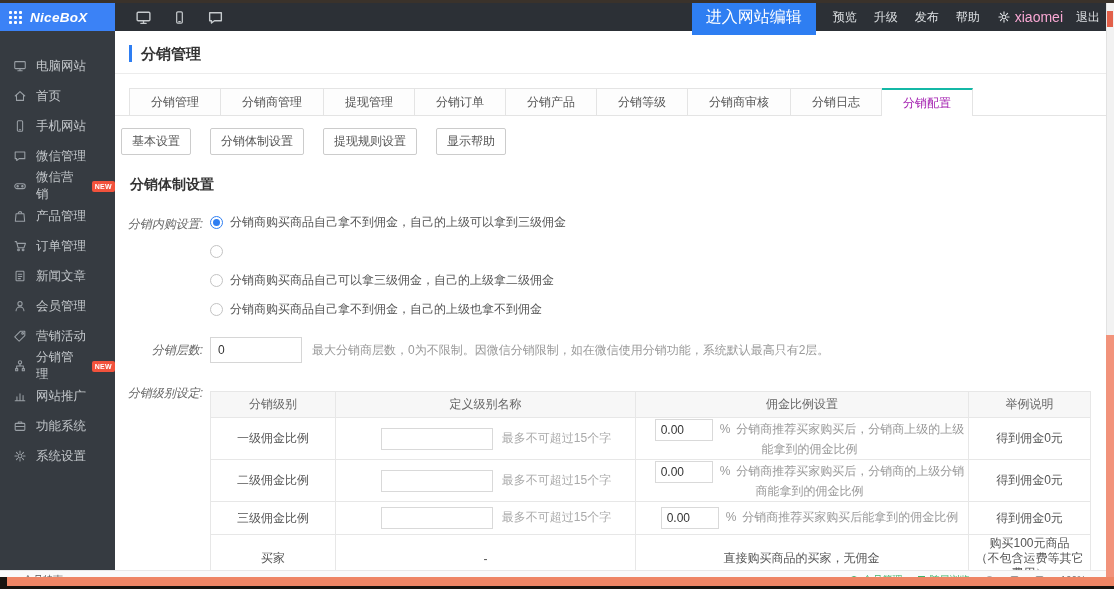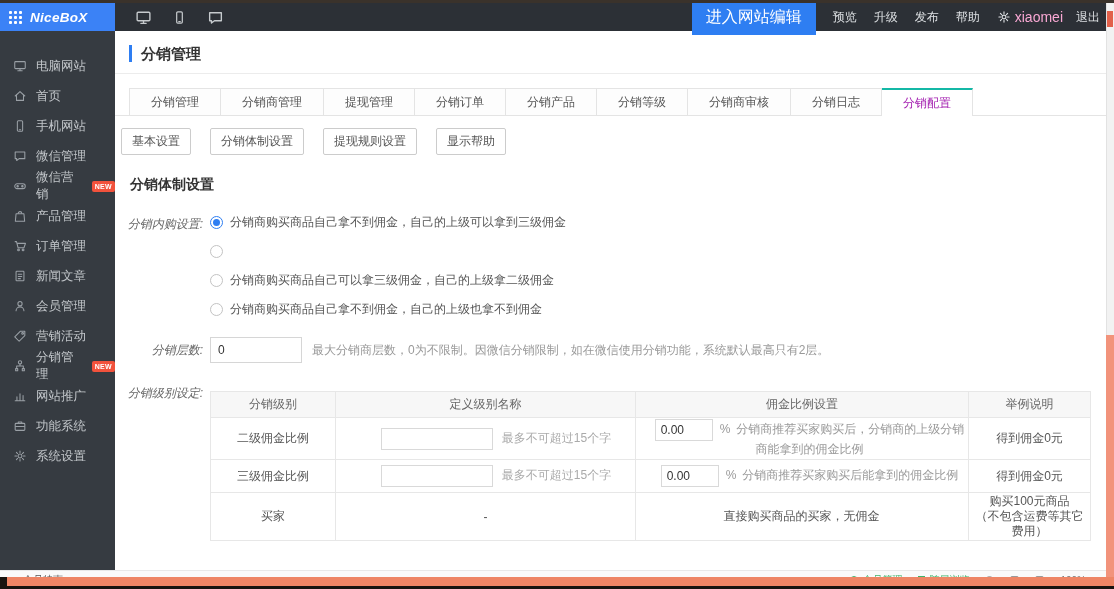--- a/index.html
+++ b/index.html
@@ -336,20 +336,30 @@
               <col style="width:122px">
             </colgroup>
           <tbody>
               <tr>
             <th>分销级别</th>
             <th>定义级别名称</th>
             <th>佣金比例设置</th>
             <th>举例说明</th>
           </tr>
           <tr>
+            <td class="c-level">一级佣金比例</td>
+            <td class="c-name">
+              <input type="text" value="" style=""><span class="hint">最多不可超过15个字</span>
+            </td>
+            <td class="c-rate">
+              <input type="text" value="0.00" style=""><span class="unit">%</span><span class="rdesc">分销商推荐买家购买后，分销商上级的上级能拿到的佣金比例</span>
+            </td>
+            <td class="c-example">得到佣金0元</td>
+          </tr>
+          <tr>
             <td class="c-level">二级佣金比例</td>
             <td class="c-name">
               <input type="text" value="" style=""><span class="hint">最多不可超过15个字</span>
             </td>
             <td class="c-rate">
               <input type="text" value="0.00" style=""><span class="unit">%</span><span class="rdesc">分销商推荐买家购买后，分销商的上级分销商能拿到的佣金比例</span>
             </td>
             <td class="c-example">得到佣金0元</td>
           </tr>
           <tr>

